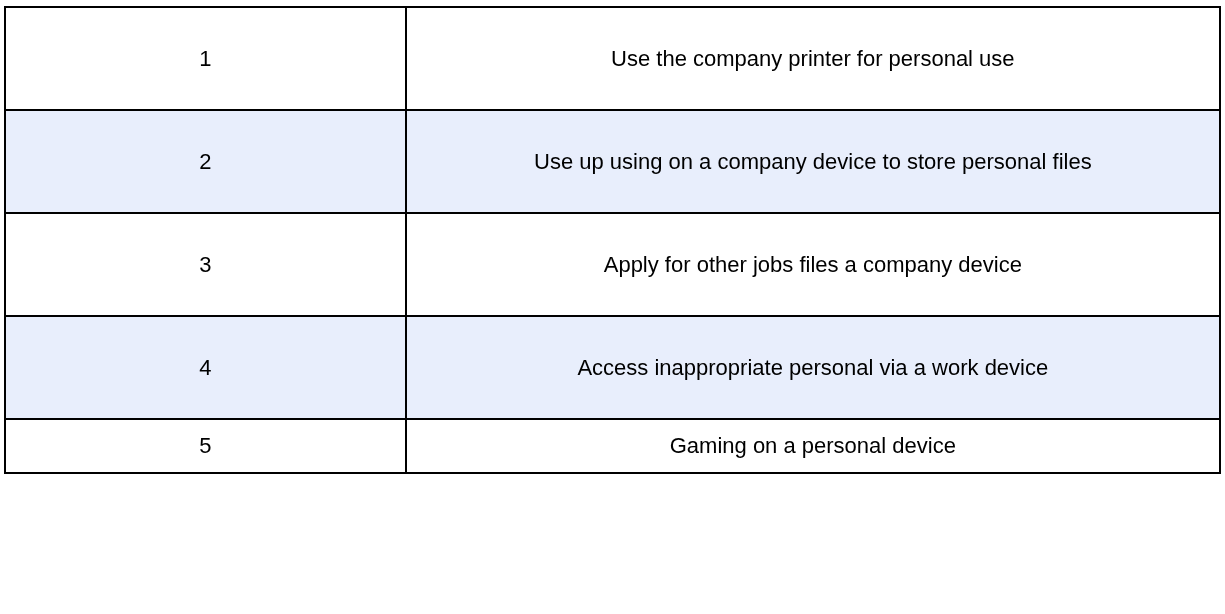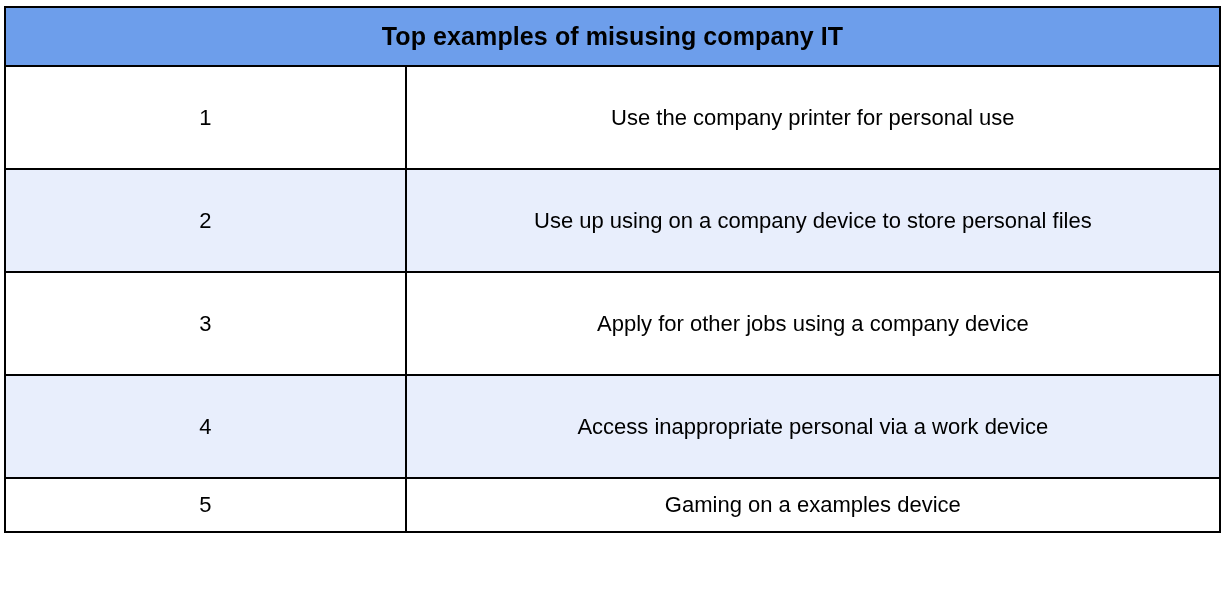--- a/index.html
+++ b/index.html
@@ -61,38 +61,35 @@
 </head>
 <body>
 
 <div class="table-wrap">
   <table class="it-table">
     <colgroup>
       <col class="col-rank">
       <col class="col-outcome">
     </colgroup>
     <tbody>
-      <tr>
-        <td class="title-cell" colspan="2">Top examples of misusing company IT</td>
-      </tr>
       <tr class="data-row row-white">
         <td class="rank-cell">1</td>
         <td class="outcome-cell">Use the company printer for personal use</td>
       </tr>
       <tr class="data-row row-tint">
         <td class="rank-cell">2</td>
         <td class="outcome-cell">Use up using on a company device to store personal files</td>
       </tr>
       <tr class="data-row row-white">
         <td class="rank-cell">3</td>
-        <td class="outcome-cell">Apply for other jobs using a company device</td>
+        <td class="outcome-cell">Apply for other jobs files a company device</td>
       </tr>
       <tr class="data-row row-tint">
         <td class="rank-cell">4</td>
         <td class="outcome-cell">Access inappropriate personal via a work device</td>
       </tr>
       <tr class="data-row row-white row-last">
         <td class="rank-cell">5</td>
-        <td class="outcome-cell">Gaming on a examples device</td>
+        <td class="outcome-cell">Gaming on a personal device</td>
       </tr>
     </tbody>
   </table>
 </div>
 
 </body></html>

